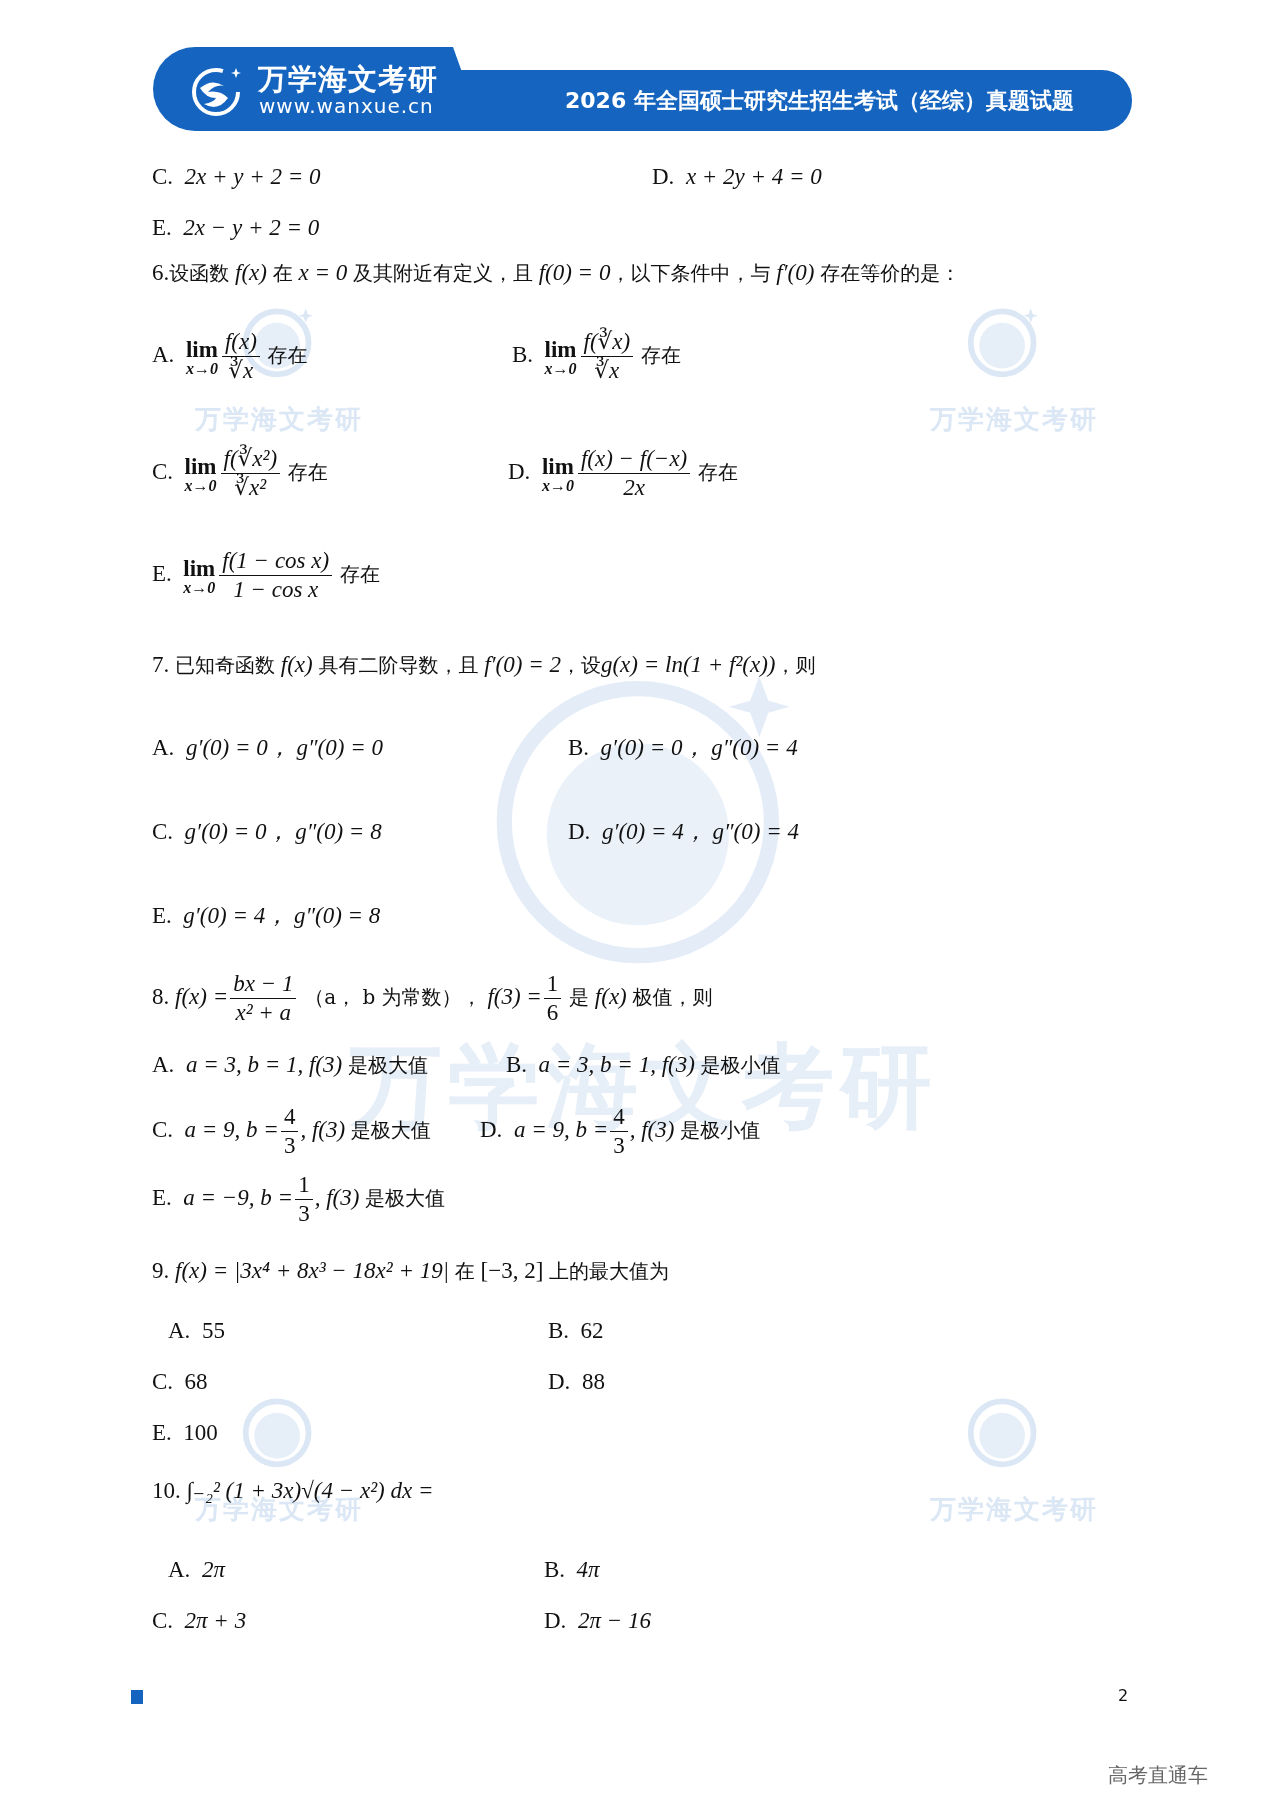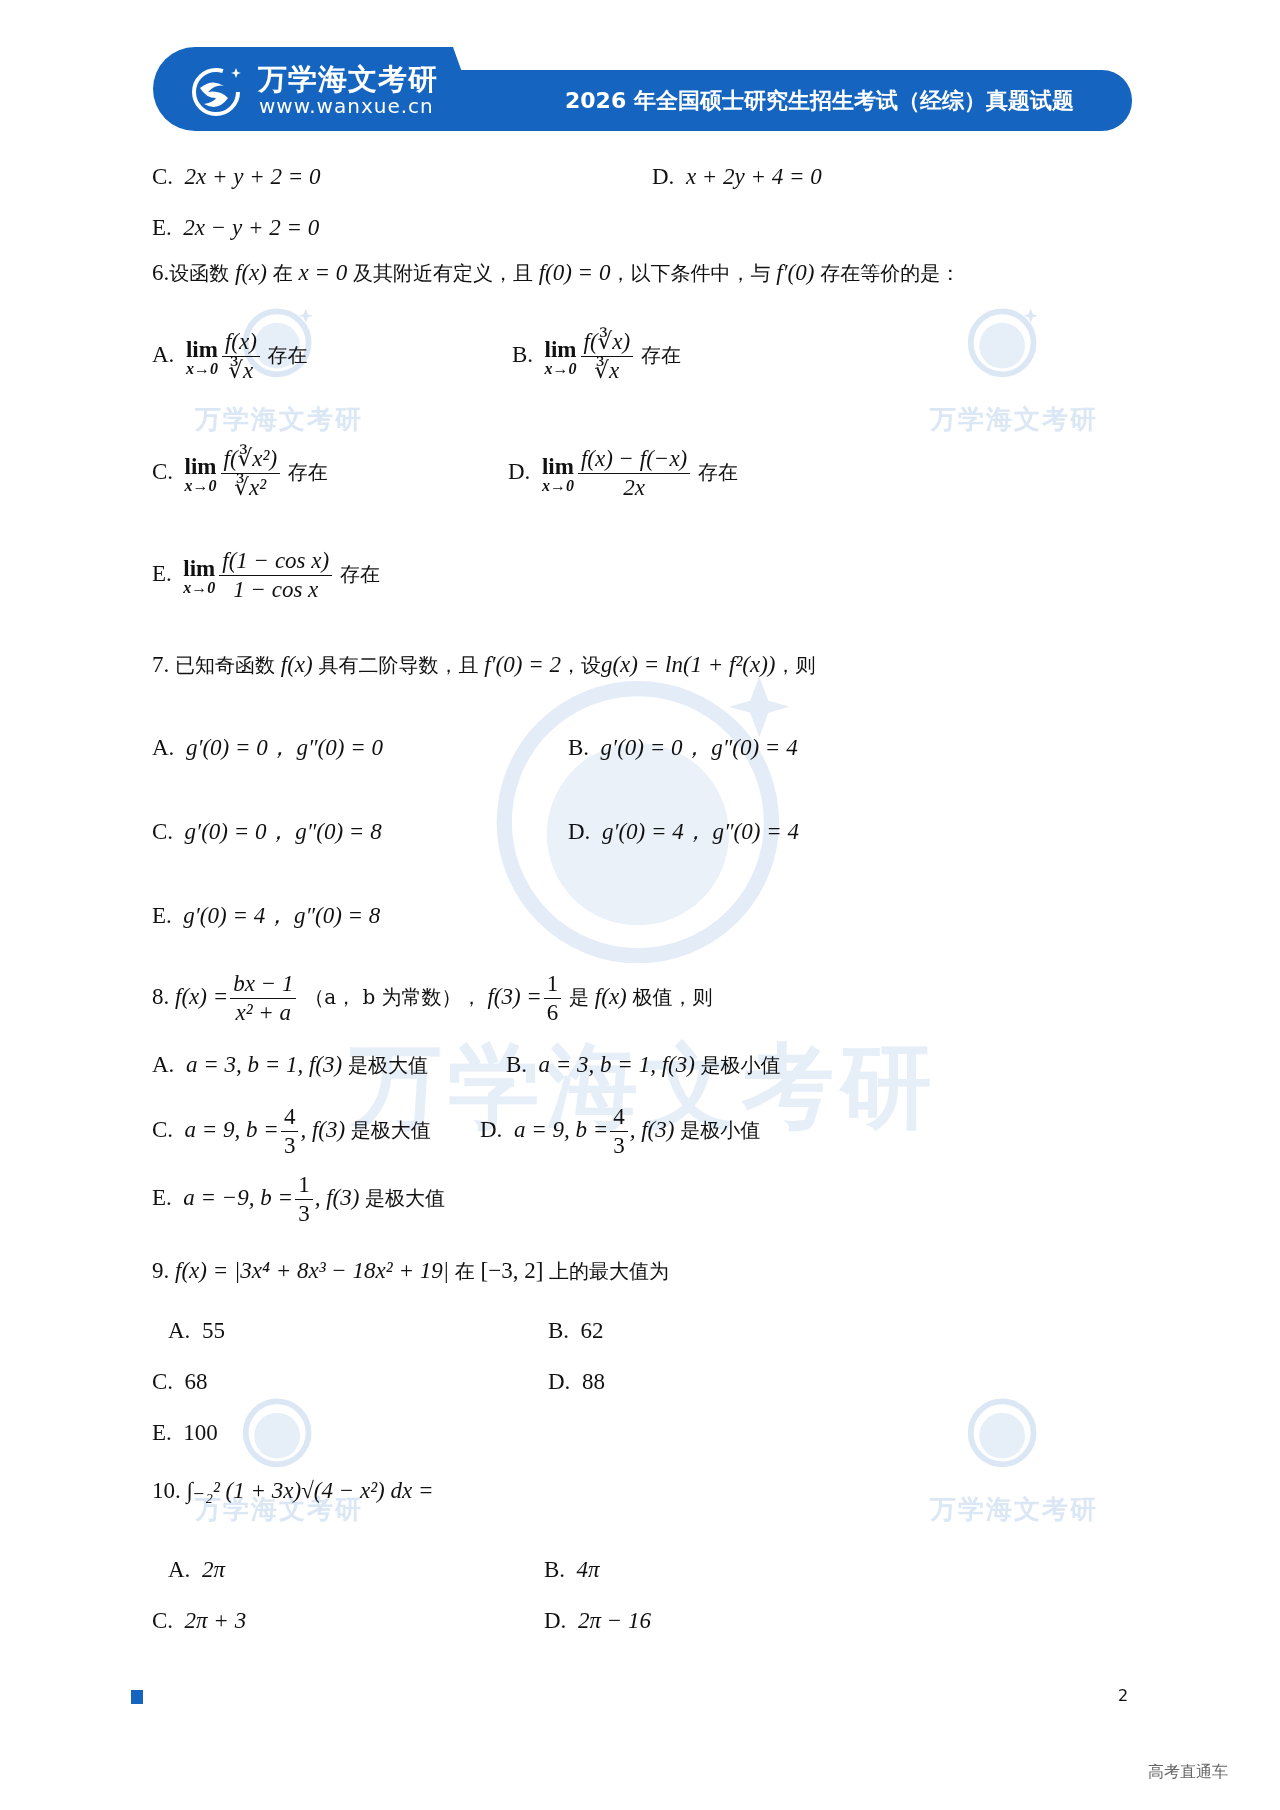--- a/index.html
+++ b/index.html
@@ -31,21 +31,21 @@
   .cn { font-family:"DejaVu Serif","Liberation Serif",serif; font-size:20px; }
   .frac { display:inline-block; vertical-align:middle; text-align:center; margin:0 2px; }
   .frac .num { display:block; border-bottom:1.5px solid #111; padding:0 3px; line-height:28px; }
   .frac .den { display:block; padding:0 3px; line-height:28px; }
   .lim { display:inline-block; vertical-align:middle; text-align:left; margin-right:2px;font-weight:bold; }
   .lim .w { display:block; line-height:24px; }
   .lim .sub { display:block; font-size:16px; font-style:italic; line-height:14px; }
 
   .footer-sq { position:absolute; left:131px; top:1690px; width:12px; height:14px; background:#1565c0; }
   .page-num { position:absolute; left:1118px; top:1686px; font-family:"DejaVu Sans",sans-serif; font-size:16px; }
-  .corner-label { position:absolute; left:1148px; top:1762px; font-family:"DejaVu Sans",sans-serif; font-size:16px; color:#666; }
+  .corner-label { position:absolute; left:1108px; top:1762px; font-family:"DejaVu Sans",sans-serif; font-size:20px; color:#666; }
 </style>
 </head>
 <body>
 
 <div>
   <div class="hdr-tab"></div>
   <div class="hdr-band"></div>
   <svg class="logo-mark" viewBox="0 0 56 56">
     <circle cx="26" cy="30" r="22" fill="none" stroke="#fff" stroke-width="4" stroke-dasharray="110 30"></circle>
     <path d="M10 26 Q22 16 34 24 Q26 22 18 30 Q30 28 38 36 Q28 50 14 42 Q24 40 26 36 Q16 36 10 26Z" fill="#fff"></path>

